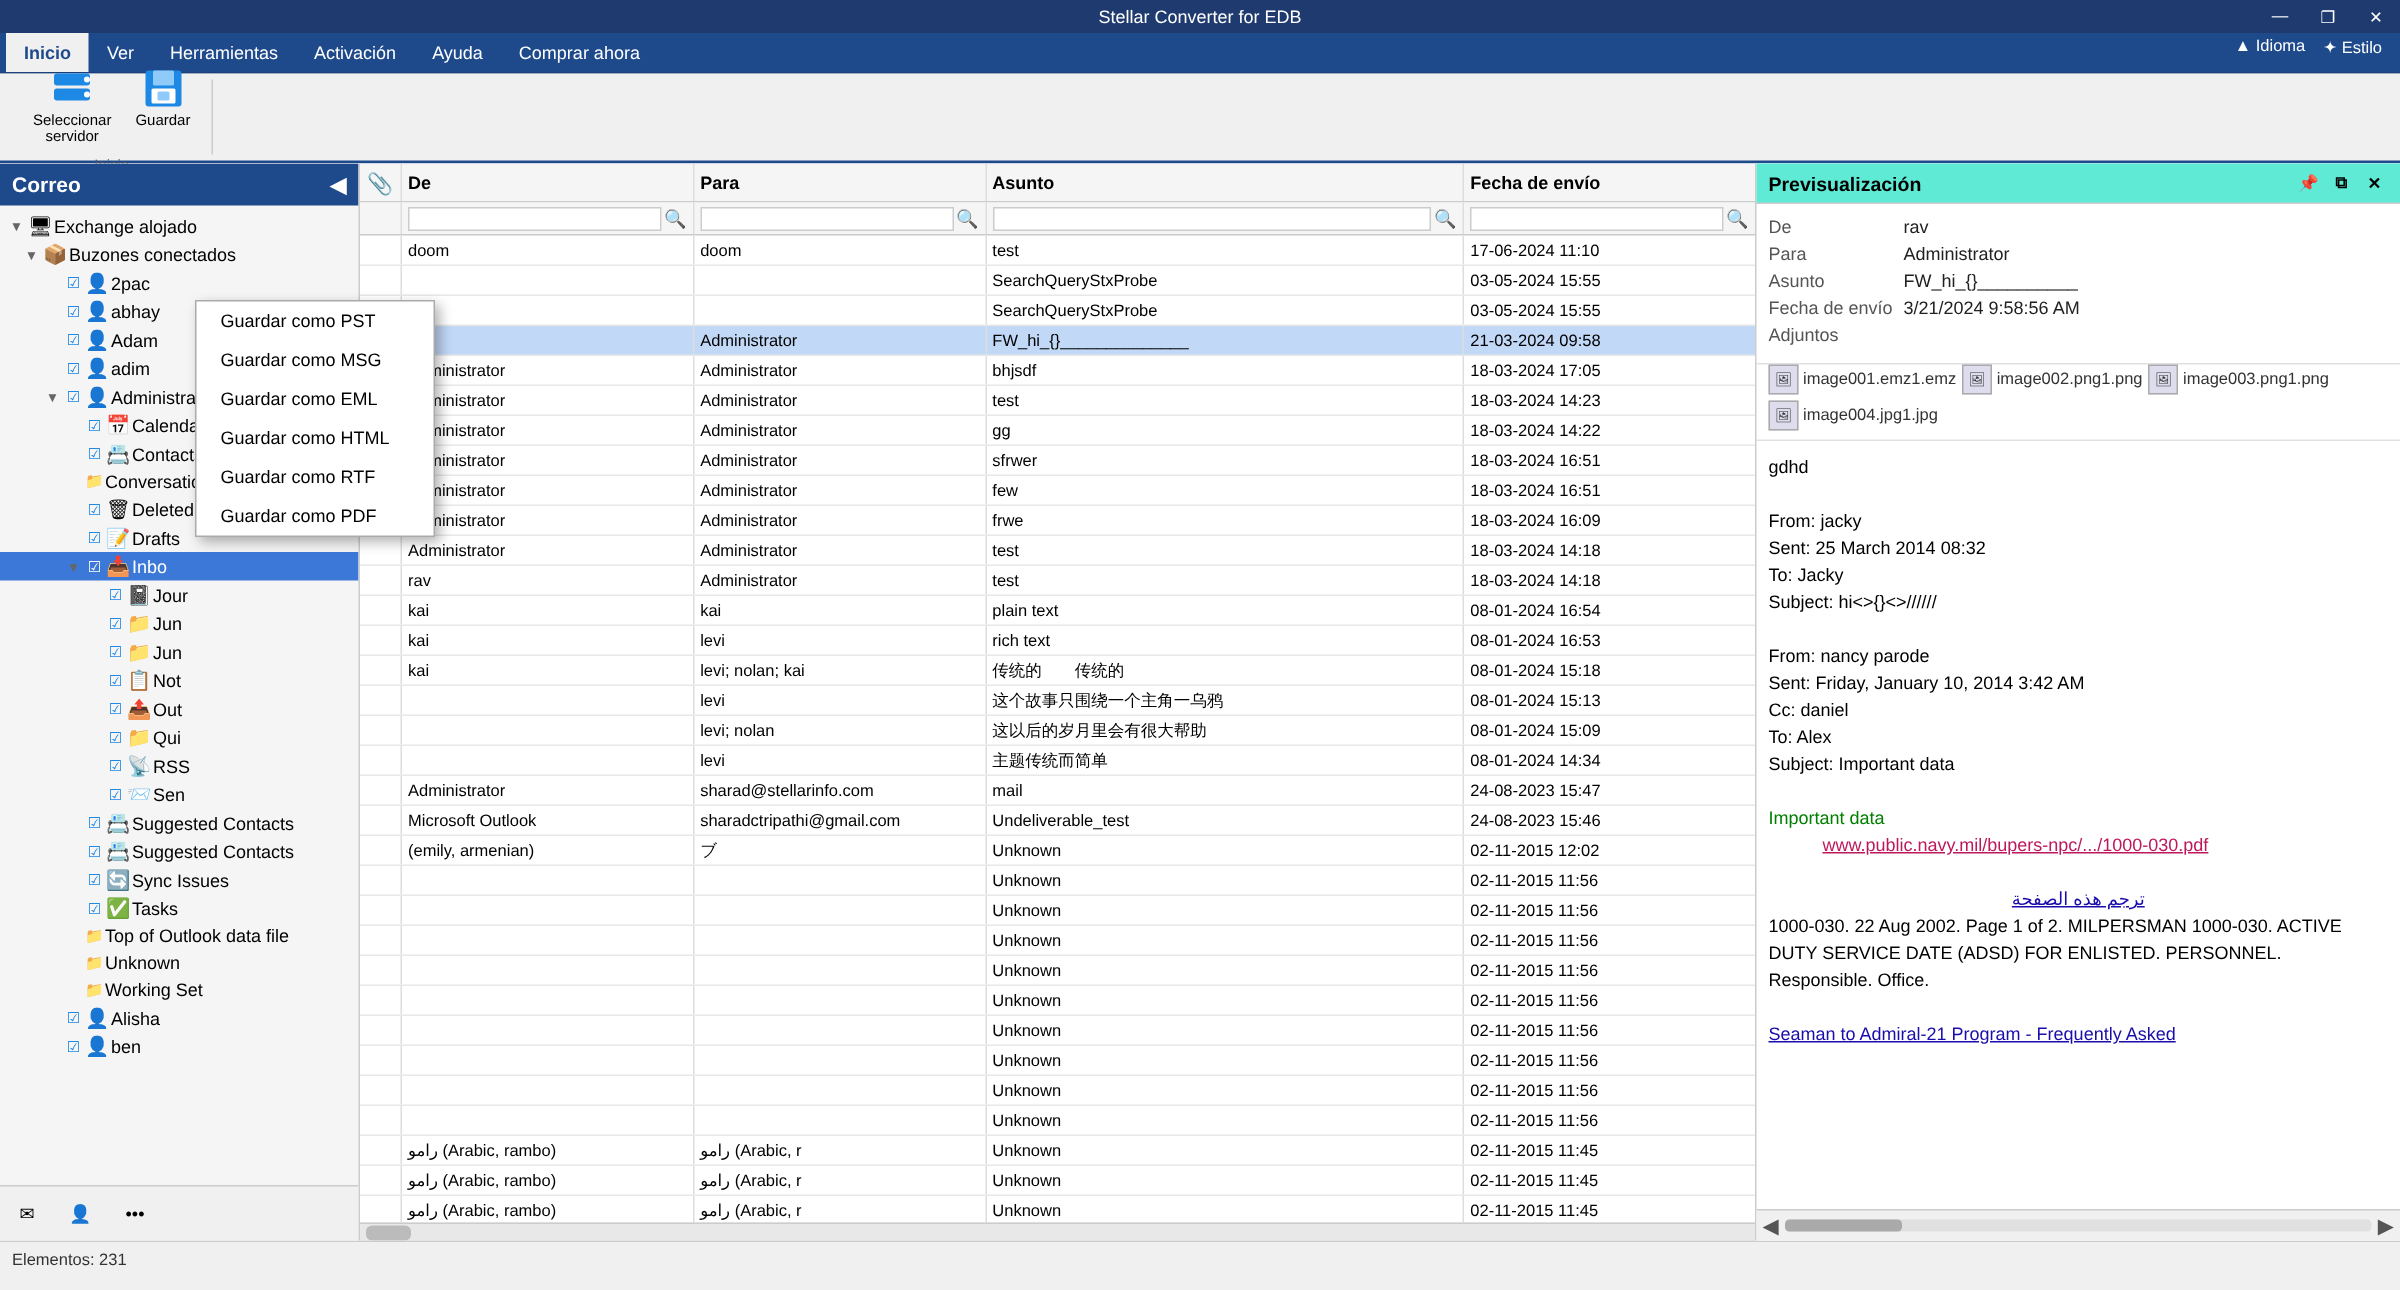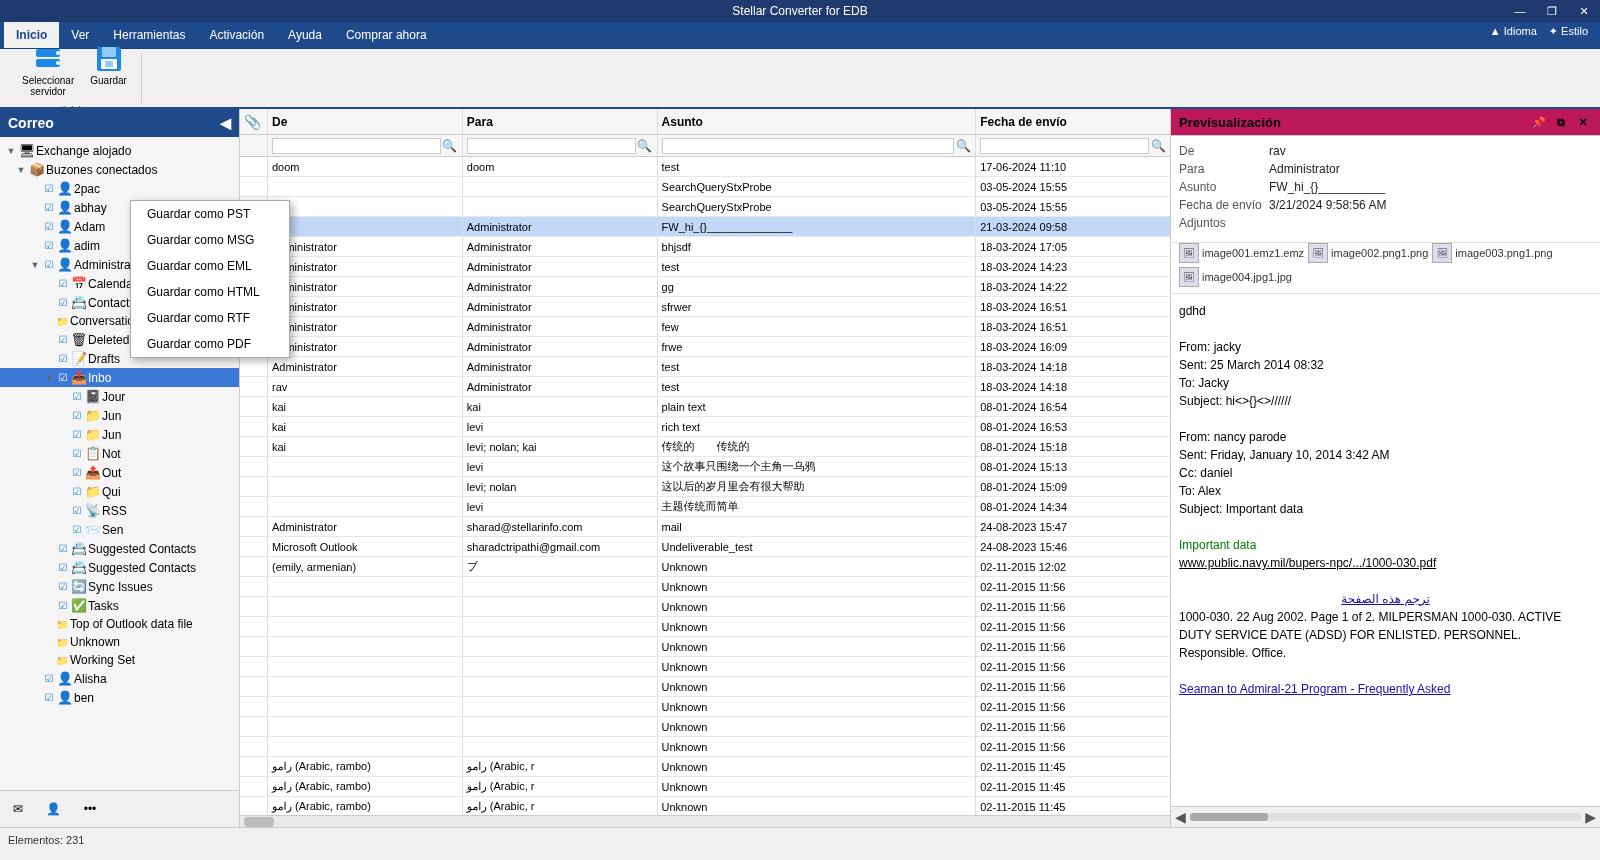--- a/index.html
+++ b/index.html
@@ -269,21 +269,21 @@
     
     .preview-pane {
       width: 430px;
       min-width: 430px;
       border-left: 1px solid #ccc;
       display: flex;
       flex-direction: column;
       background: white;
     }
     .preview-header {
-      background: #be185d;
+      background: #5eead4;
       border-bottom: 1px solid #ccc;
       padding: 4px 8px;
       display: flex;
       align-items: center;
       justify-content: space-between;
       font-size: 13px;
       font-weight: bold;
     }
     .preview-header-controls {
       display: flex;
@@ -341,21 +341,21 @@
       font-size: 9px;
     }
     .preview-body {
       flex: 1;
       overflow-y: auto;
       padding: 8px;
       font-size: 12px;
       line-height: 1.5;
     }
     .preview-body .bold { font-weight: normal; }
-    .preview-body .link { color: #000000; text-decoration: underline; cursor: pointer; }
+    .preview-body .link { color: #be185d; text-decoration: underline; cursor: pointer; margin-left: 36px; }
     .preview-body .green { color: green; }
     .preview-body .blue-link { color: #1a0dab; text-decoration: underline; cursor: pointer; }
     .preview-footer {
       border-top: 1px solid #ccc;
       display: flex;
       align-items: center;
       justify-content: space-between;
       padding: 2px 4px;
       background: #f0f0f0;
     }

